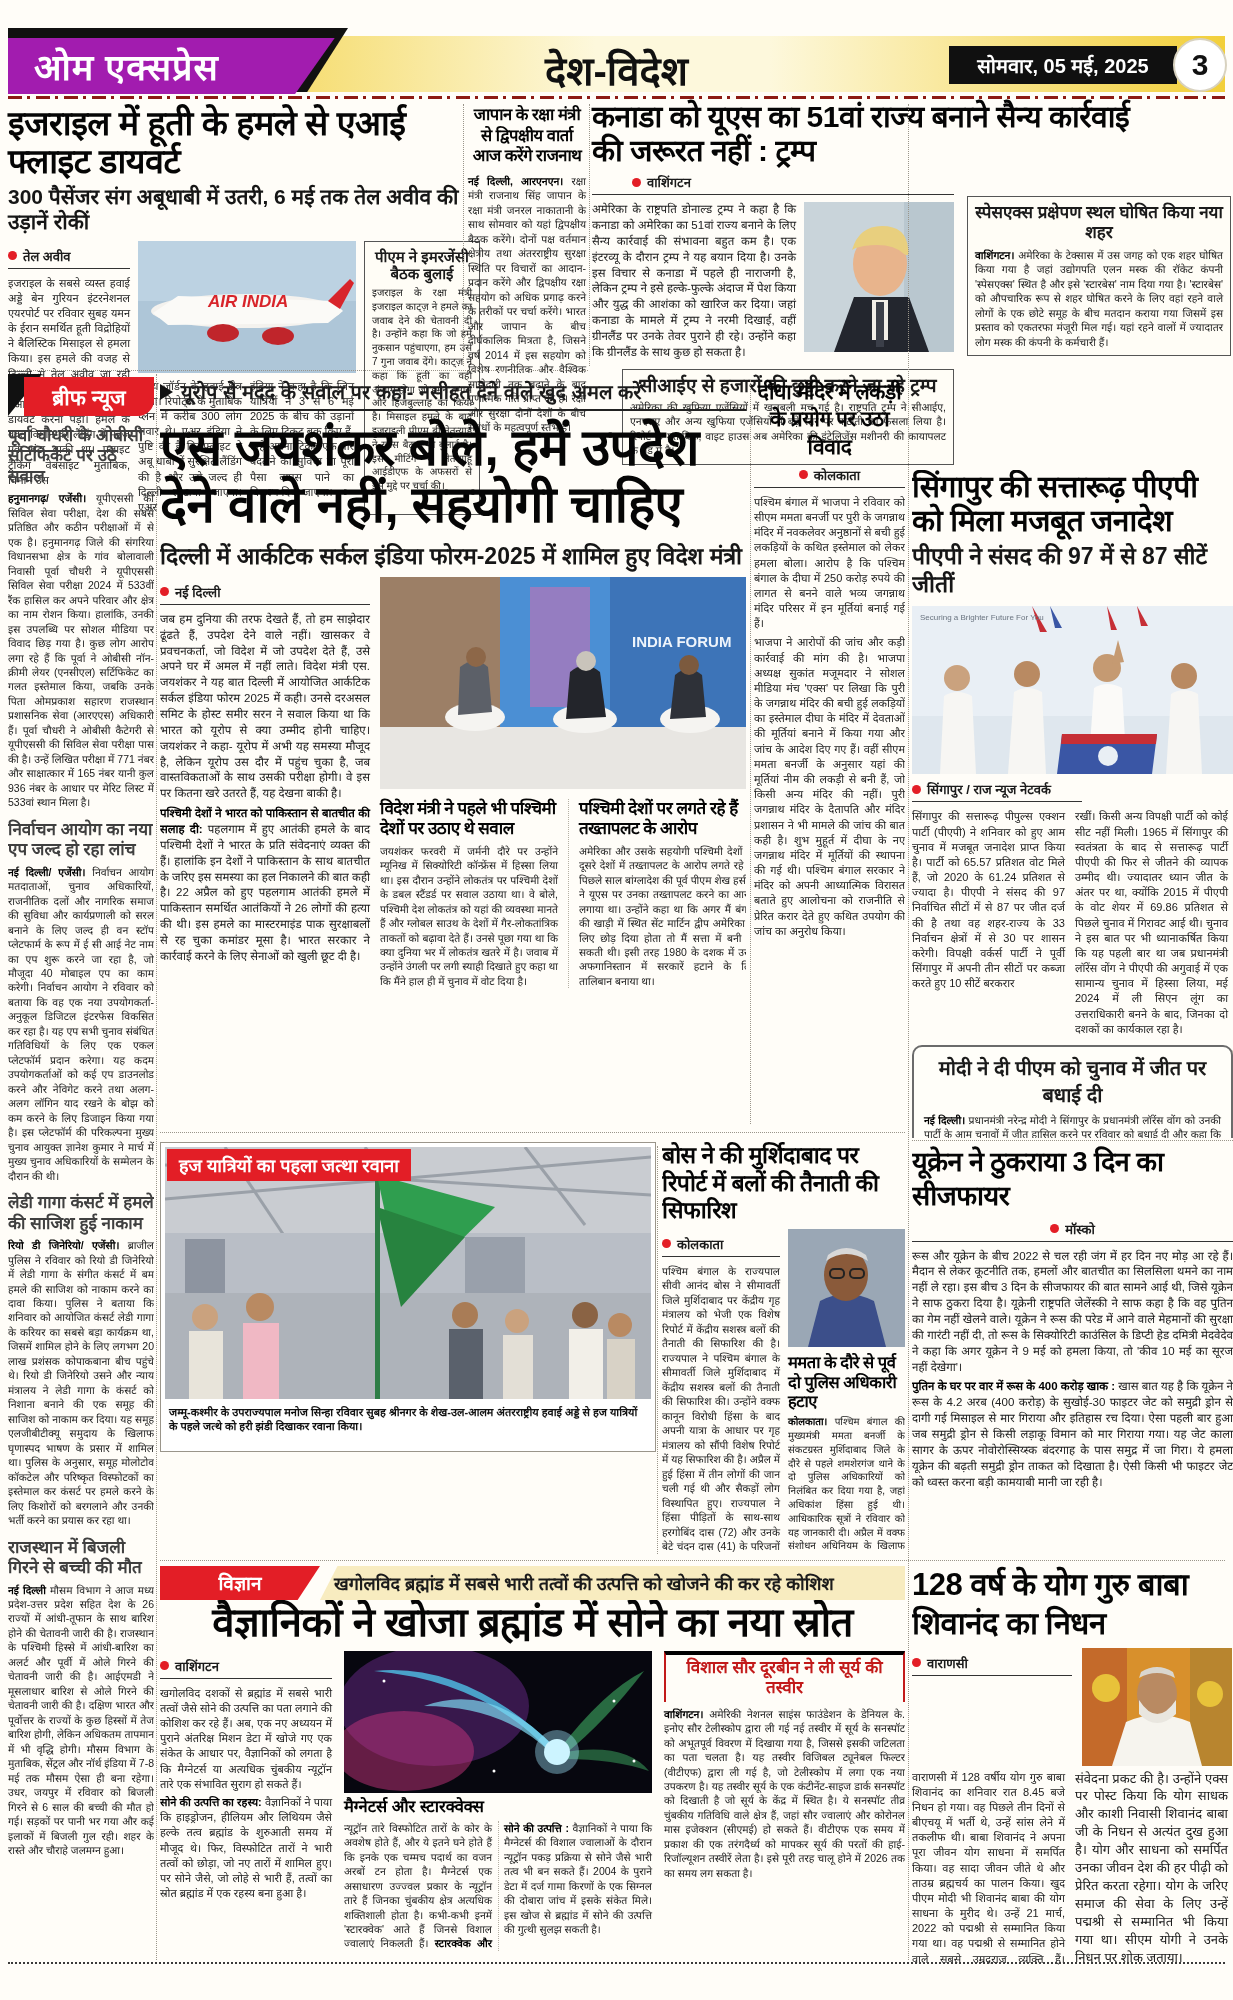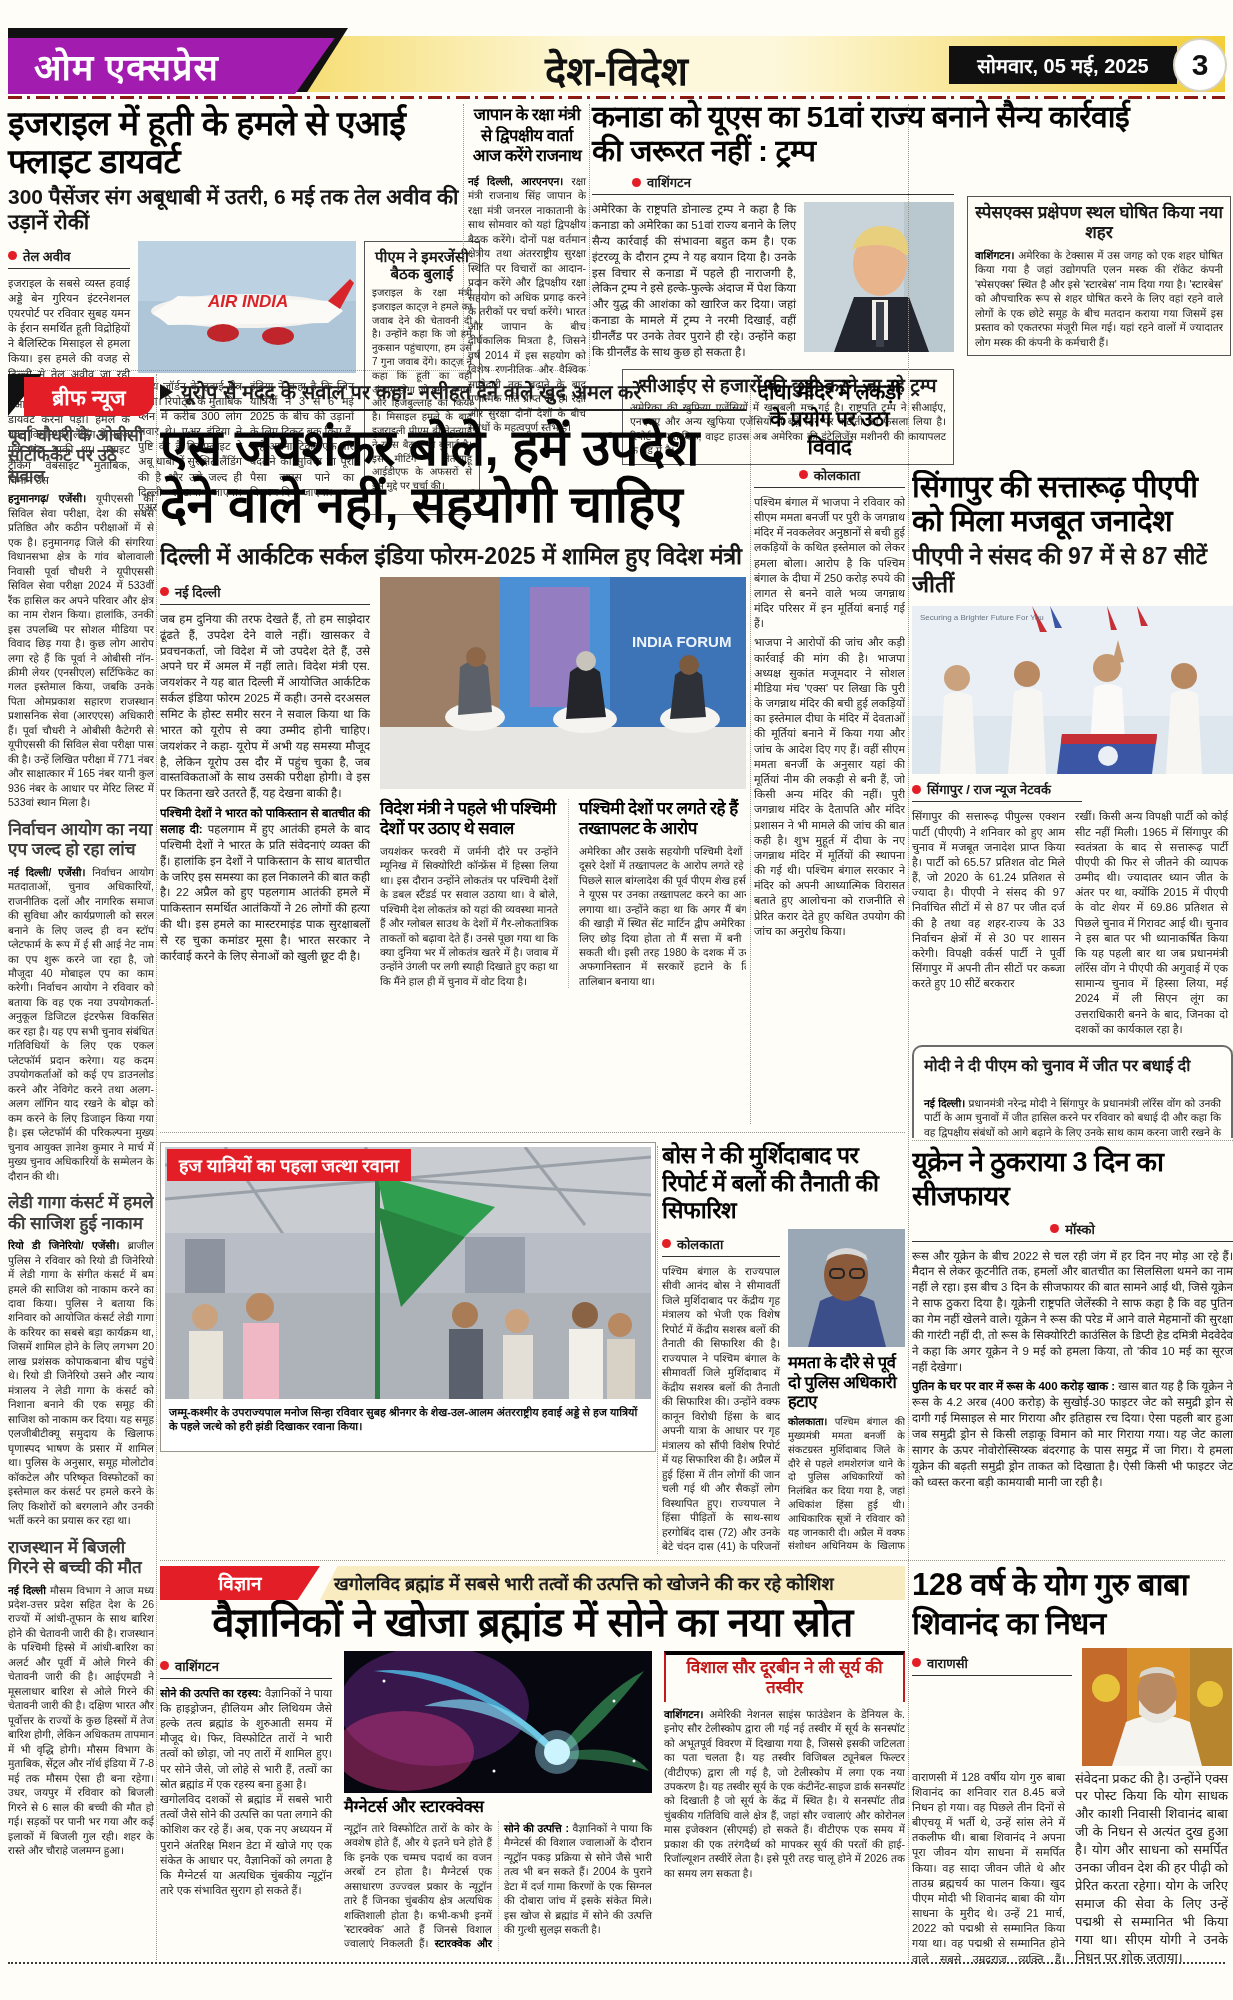--- a/index.html
+++ b/index.html
@@ -286,21 +286,21 @@
     <div class="byline">
       <span class="dot"></span>
       <span>सिंगापुर / राज न्यूज नेटवर्क</span>
     </div>
     <div class="byline-rule" style="width:170px;"></div>
     <div style="display:flex;gap:10px;">
       <div class="bt" style="width:153px;font-size:11px;">सिंगापुर की सत्तारूढ़ पीपुल्स एक्शन पार्टी (पीएपी) ने शनिवार को हुए आम चुनाव में मजबूत जनादेश प्राप्त किया है। पार्टी को 65.57 प्रतिशत वोट मिले हैं, जो 2020 के 61.24 प्रतिशत से ज्यादा है। पीएपी ने संसद की 97 निर्वाचित सीटों में से 87 पर जीत दर्ज की है तथा वह शहर-राज्य के 33 निर्वाचन क्षेत्रों में से 30 पर शासन करेगी। विपक्षी वर्कर्स पार्टी ने पूर्वी सिंगापुर में अपनी तीन सीटों पर कब्जा करते हुए 10 सीटें बरकरार</div>
       <div class="bt" style="width:153px;font-size:11px;">रखीं। किसी अन्य विपक्षी पार्टी को कोई सीट नहीं मिली। 1965 में सिंगापुर की स्वतंत्रता के बाद से सत्तारूढ़ पार्टी पीएपी की फिर से जीतने की व्यापक उम्मीद थी। ज्यादातर ध्यान जीत के अंतर पर था, क्योंकि 2015 में पीएपी के वोट शेयर में 69.86 प्रतिशत से पिछले चुनाव में गिरावट आई थी। चुनाव ने इस बात पर भी ध्यानाकर्षित किया कि यह पहली बार था जब प्रधानमंत्री लॉरेंस वोंग ने पीएपी की अगुवाई में एक सामान्य चुनाव में हिस्सा लिया, मई 2024 में ली सिएन लूंग का उत्तराधिकारी बनने के बाद, जिनका दो दशकों का कार्यकाल रहा है।</div>
     </div>
     <div class="round-box" style="margin-top:8px;">
-      <div style="font-weight:900;font-size:16px;margin-bottom:20px;">मोदी ने दी पीएम को चुनाव में जीत पर बधाई दी</div>
+      <div style="font-weight:900;font-size:20px;margin-bottom:5px;text-align:center;">मोदी ने दी पीएम को चुनाव में जीत पर बधाई दी</div>
       <div class="bt" style="font-size:10.5px;">
         <b>नई दिल्ली।</b>
         <span>प्रधानमंत्री नरेन्द्र मोदी ने सिंगापुर के प्रधानमंत्री लॉरेंस वोंग को उनकी पार्टी के आम चुनावों में जीत हासिल करने पर रविवार को बधाई दी और कहा कि वह द्विपक्षीय संबंधों को आगे बढ़ाने के लिए उनके साथ काम करना जारी रखने के लिए तत्पर हैं। मोदी ने 'एक्स' पर अपनी पोस्ट में कहा कि आम चुनावों में आपकी शानदार जीत पर लॉरेंस वोंग को हार्दिक बधाई। भारत और सिंगापुर एक मजबूत और बहुआयामी साझेदारी हैं, जो लोगों के बीच घनिष्ठ संबंधों पर आधारित है।</span>
       </div>
     </div>
   </div>
 
   <div class="abs" style="left:160px;top:1142px;width:494px;height:308px;border:1px solid #9a958a;background:#fff;">
     <div class="redlabel">हज यात्रियों का पहला जत्था रवाना</div>
     <div class="photo" style="width:486px;height:252px;margin:4px;">
@@ -390,25 +390,25 @@
       <div class="sci-kick">खगोलविद ब्रह्मांड में सबसे भारी तत्वों की उत्पत्ति को खोजने की कर रहे कोशिश</div>
     </div>
     <div class="hl" style="font-size:40px;text-align:center;">वैज्ञानिकों ने खोजा ब्रह्मांड में सोने का नया स्रोत</div>
     <div style="display:flex;gap:12px;margin-top:6px;">
       <div style="width:172px;flex:0 0 auto;">
         <div class="byline">
           <span class="dot"></span>
           <span>वाशिंगटन</span>
         </div>
         <div class="byline-rule"></div>
+        <div class="bt" style="font-size:11px;">खगोलविद दशकों से ब्रह्मांड में सबसे भारी तत्वों जैसे सोने की उत्पत्ति का पता लगाने की कोशिश कर रहे हैं। अब, एक नए अध्ययन में पुराने अंतरिक्ष मिशन डेटा में खोजे गए एक संकेत के आधार पर, वैज्ञानिकों को लगता है कि मैग्नेटर्स या अत्यधिक चुंबकीय न्यूट्रॉन तारे एक संभावित सुराग हो सकते हैं।</div>
         <div class="bt" style="font-size:11px;margin-top:3px;">
           <b>सोने की उत्पत्ति का रहस्य:</b>
           <span>वैज्ञानिकों ने पाया कि हाइड्रोजन, हीलियम और लिथियम जैसे हल्के तत्व ब्रह्मांड के शुरुआती समय में मौजूद थे। फिर, विस्फोटित तारों ने भारी तत्वों को छोड़ा, जो नए तारों में शामिल हुए। पर सोने जैसे, जो लोहे से भारी हैं, तत्वों का स्रोत ब्रह्मांड में एक रहस्य बना हुआ है।</span>
         </div>
-        <div class="bt" style="font-size:11px;">खगोलविद दशकों से ब्रह्मांड में सबसे भारी तत्वों जैसे सोने की उत्पत्ति का पता लगाने की कोशिश कर रहे हैं। अब, एक नए अध्ययन में पुराने अंतरिक्ष मिशन डेटा में खोजे गए एक संकेत के आधार पर, वैज्ञानिकों को लगता है कि मैग्नेटर्स या अत्यधिक चुंबकीय न्यूट्रॉन तारे एक संभावित सुराग हो सकते हैं।</div>
       </div>
       <div style="width:308px;flex:0 0 auto;">
         <div class="photo" style="width:308px;height:142px;">
           <svg viewBox="0 0 308 142" preserveAspectRatio="none">
             <rect width="308" height="142" fill="#07070f"></rect>
             <ellipse cx="90" cy="55" rx="95" ry="60" fill="#6a2a8a" opacity=".5"></ellipse>
             <ellipse cx="60" cy="100" rx="70" ry="40" fill="#c4347c" opacity=".5"></ellipse>
             <path d="M210 95 Q120 10 30 20 Q140 30 205 100 Z" fill="#4fc3e8" opacity=".8"></path>
             <path d="M212 98 Q150 30 80 55 Q160 55 208 103 Z" fill="#7ed8f2" opacity=".7"></path>
             <path d="M214 100 Q260 40 300 20 Q262 70 220 104 Z" fill="#3fae63" opacity=".6"></path>

